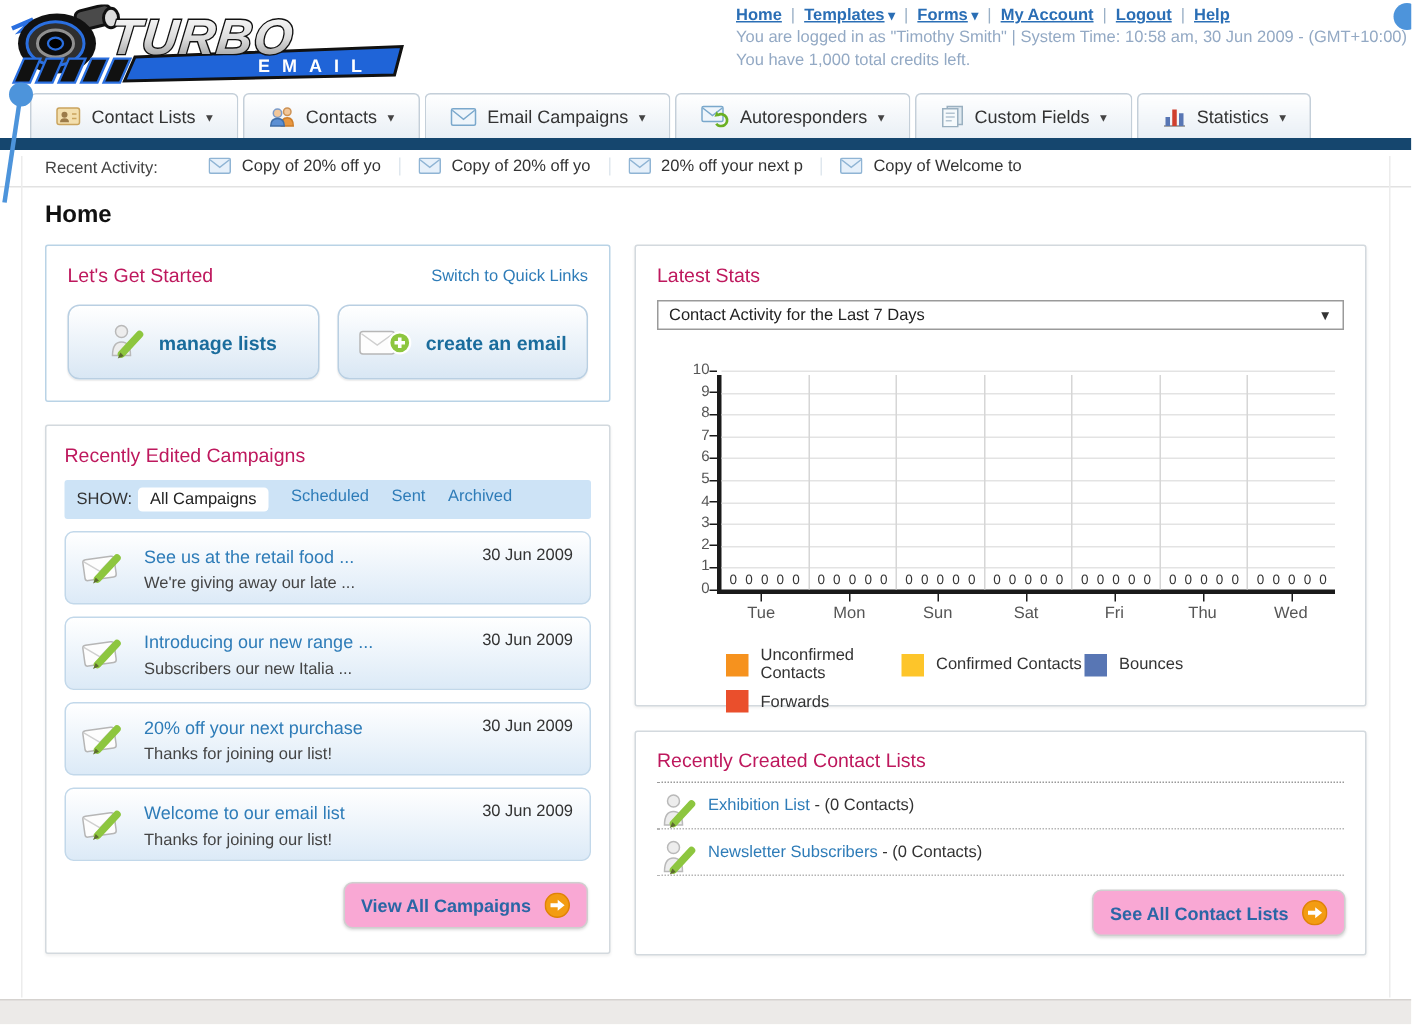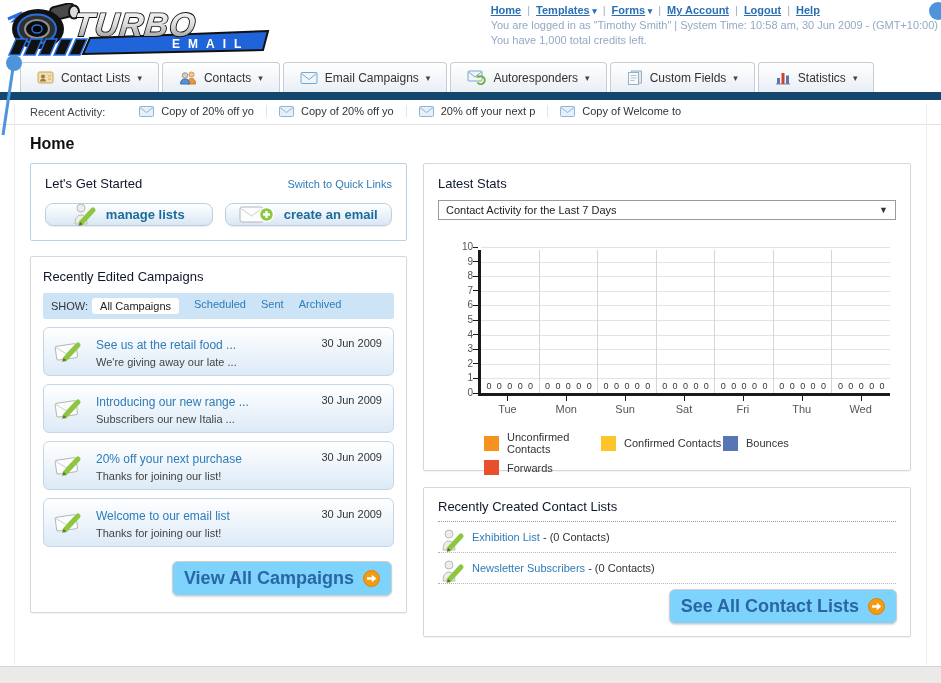--- a/index.html
+++ b/index.html
@@ -43,47 +43,47 @@
   
   .content { padding:8px 30px 0 30px; }
   .page-title { font-size:16px; font-weight:bold; color:#111; margin:2px 0 10px 0; }
   .columns { display:flex; gap:16px; align-items:flex-start; }
   .col-left { width:377px; flex:none; }
   .col-right { width:488px; flex:none; }
 
   .panel { background:#fff; border-radius:2px; }
   .panel-blue { border:1px solid #b9d3e6; }
   .panel-gray { border:1px solid #d3d9de; box-shadow:0 1px 2px rgba(0,0,0,0.06); }
-  .panel-title { font-size:13px; color:#0f172a; }
+  .panel-title { font-size:13px; color:#be185d; }
 
   
   .get-started { padding:12px 14px 14px; margin-bottom:15px; }
   .gs-head { display:flex; justify-content:space-between; align-items:center; }
   .link-blue { font-size:11px; color:#2e7cb8; text-decoration:none; cursor:pointer; }
   .gs-buttons { display:flex; gap:12px; margin-top:12px; }
-  .gs-btn { flex:1; height:23px; display:flex; align-items:center; justify-content:center; gap:9px;
+  .gs-btn { flex:1; height:50px; display:flex; align-items:center; justify-content:center; gap:9px;
             border:1px solid #b9cfe2; border-radius:8px; background:linear-gradient(#ffffff,#d9e7f4);
             box-shadow:inset 0 1px 0 #fff, 0 1px 1px rgba(0,0,0,0.08); cursor:pointer;
             font-size:13px; font-weight:bold; color:#1a6c9c; }
 
   
   .campaigns { padding:12px; }
   .show-bar { display:flex; align-items:center; gap:4px; background:#cde3f6; padding:5px 8px; margin-top:9px;
               font-size:11px; color:#333; border-radius:2px; }
   .filter { color:#2e7cb8; cursor:pointer; }
   .filter.active { background:#fff; color:#222; padding:2px 8px; border-radius:3px; }
   .campaign-item { position:relative; margin-top:8px; min-height:47px; border:1px solid #c2d8ea; border-radius:6px;
                    background:linear-gradient(#ffffff,#dceaf7); padding:7px 95px 7px 52px; cursor:pointer; }
   .campaign-item .c-icon { position:absolute; left:10px; top:9px; }
   .c-title { font-size:12px; color:#2e7cb8; cursor:pointer; }
   .c-sub { font-size:11px; color:#444; margin-top:3px; }
   .c-date { position:absolute; right:11px; top:9px; font-size:11px; color:#333; }
   .view-all-row { text-align:right; margin:14px 2px 4px 0; }
-  .btn-white { display:inline-flex; align-items:center; gap:9px; background:#7dd3fc; border:1px solid #cfcfcf;
-               border-radius:6px; padding:6px 11px; font-size:18px; font-weight:bold; color:#2a66a5;
+  .btn-white { display:inline-flex; align-items:center; gap:9px; background:#f9a8d4; border:1px solid #cfcfcf;
+               border-radius:6px; padding:6px 11px; font-size:12px; font-weight:bold; color:#2a66a5;
                box-shadow:0 1px 2px rgba(0,0,0,0.15); cursor:pointer; }
 
   
   .stats { padding:12px 14px; height:308px; margin-bottom:16px; }
   .stats-select { margin-top:9px; height:20px; border:1px solid #9a9a9a; display:flex; align-items:center;
                   justify-content:space-between; padding:0 7px; font-size:11px; color:#222; cursor:pointer; background:#fff; }
   .stats-select .select-arrow { font-size:9px; color:#333; }
   .chart-wrap { position:relative; margin:30px 0 0 40px; width:412px; }
   .chart-plot { position:relative; width:412px; height:146px; border-left:3px solid #1a1a1a; border-bottom:3px solid #1a1a1a; }
   .hgrid { position:absolute; left:0; right:0; height:1px; background:#e3e3e3; }

